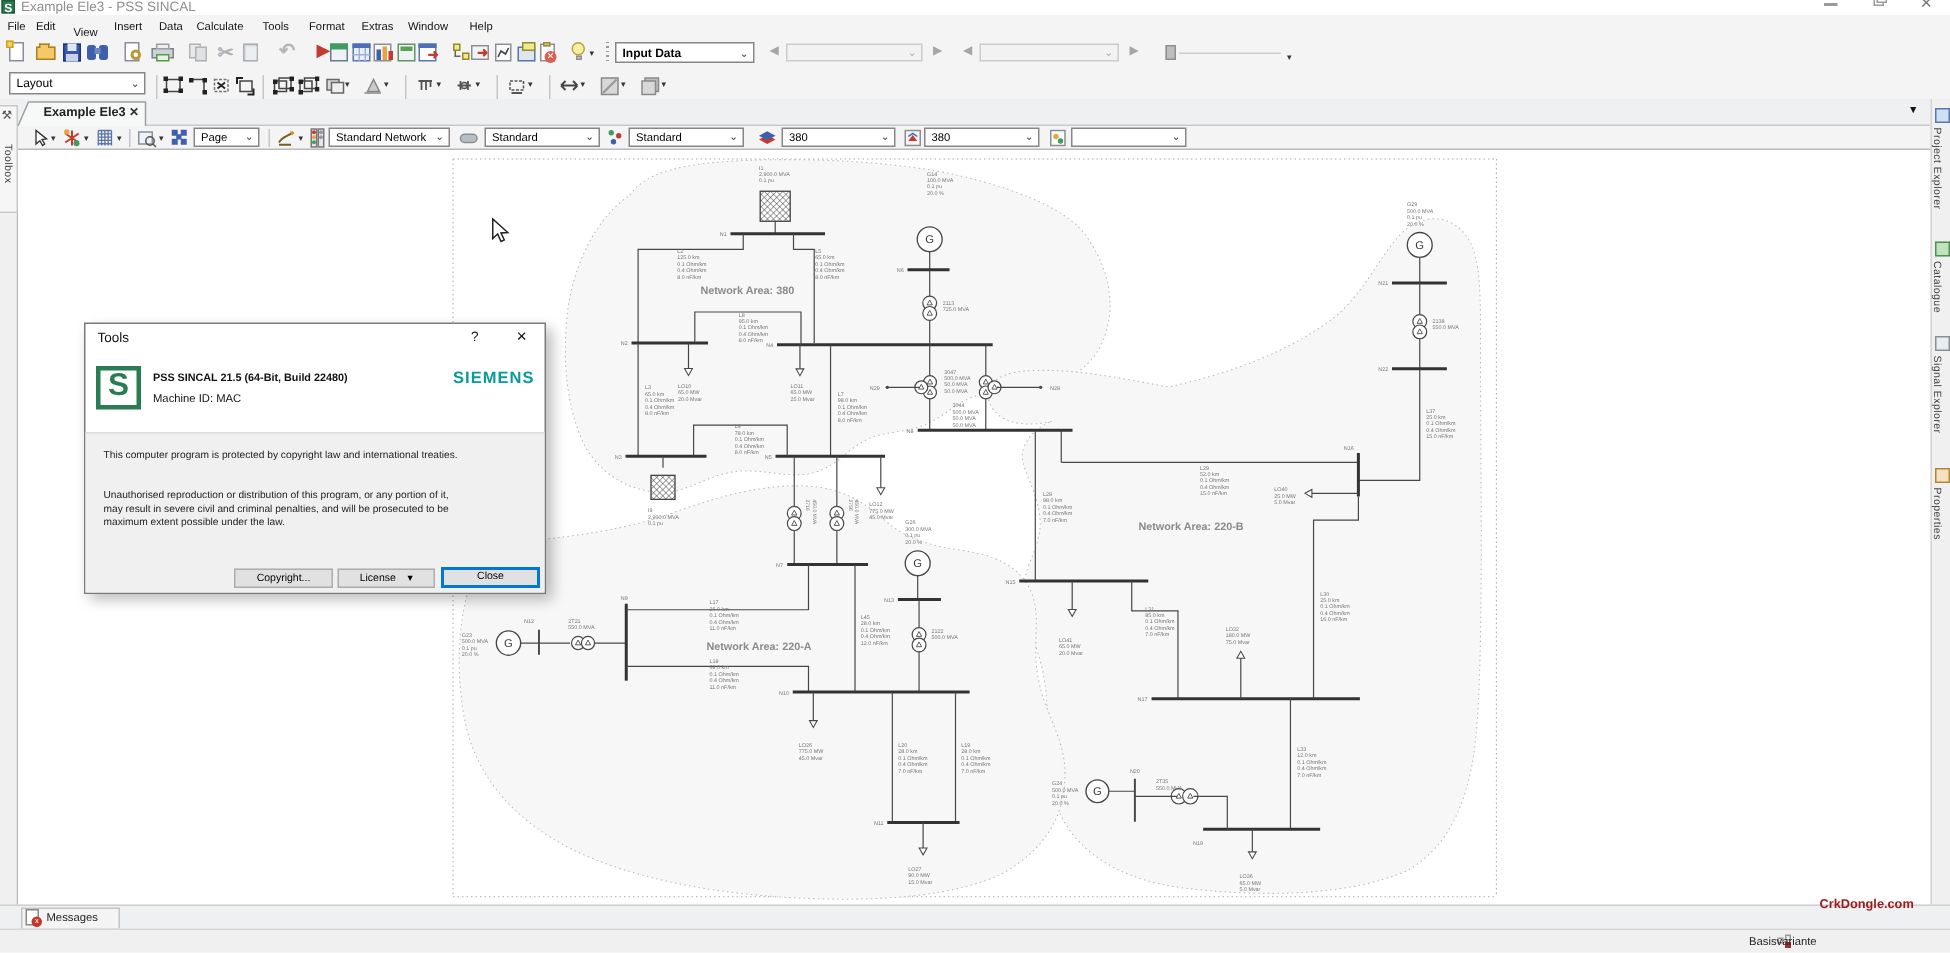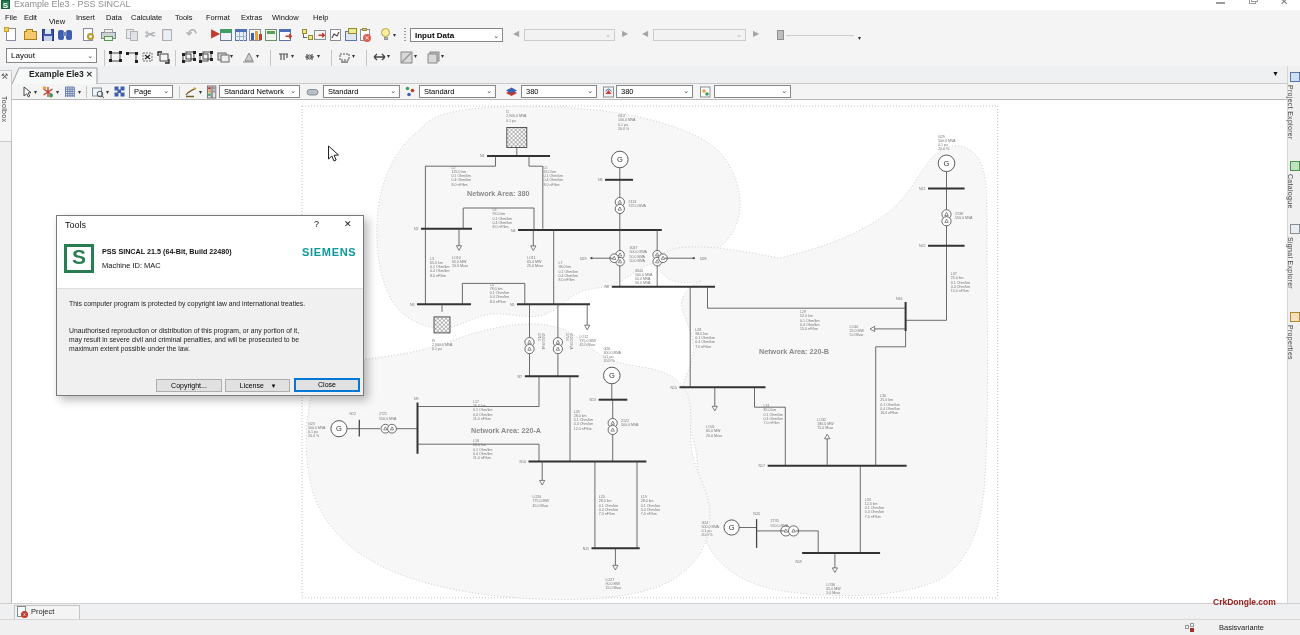--- a/index.html
+++ b/index.html
@@ -679,30 +679,30 @@
 <div class="abs" style="left:2px;top:246px;width:10px;height:10px;background:#f5e1bf;border:1px solid #b08830;"></div>
     <div class="abs" style="left:-1px;top:259px;font-size:7px;color:#444;writing-mode:vertical-lr;height:48px;letter-spacing:0.3px;">Properties</div>
   </div>
 
 <div class="abs" style="left:1213px;top:597px;font-size:8.5px;font-weight:bold;color:#9b1b1b;z-index:30;">CrkDongle.com</div>
 
 <div class="abs" style="left:0;top:603px;width:1300px;height:16px;background:#eef0f1;border-top:1px solid #cfcfcf;">
   <div class="abs" style="left:14px;top:1px;width:66px;height:15px;background:#f4f4f4;border:1px solid #c4c4c4;"></div>
   <div class="abs" style="left:17px;top:2px;width:9px;height:11px;background:#fdfdfd;border:1px solid #888;"></div>
   <div class="abs" style="left:21px;top:7px;width:7px;height:7px;background:#c0392b;border-radius:50%;color:#fff;font-size:5px;text-align:center;line-height:7px;">x</div>
-  <div class="abs" style="left:31px;top:3px;font-size:7.5px;color:#222;">Project</div>
+  <div class="abs" style="left:31px;top:3px;font-size:7.5px;color:#222;">Messages</div>
 </div>
 
 <div class="abs" style="left:0;top:619px;width:1300px;height:16px;background:#f0f0f0;border-top:1px solid #d6d6d6;">
   <div class="abs" style="left:1185px;top:3px;width:10px;height:9px;">
     <div class="abs" style="left:0;top:2px;width:4px;height:4px;border:1px solid #999;"></div>
     <div class="abs" style="left:5px;top:0px;width:4px;height:4px;border:1px solid #999;"></div>
     <div class="abs" style="left:5px;top:5px;width:4px;height:4px;background:#a03030;"></div>
   </div>
-  <div class="abs" style="left:1219px;top:3px;font-size:7.5px;color:#222;">Basisvariante</div>
+  <div class="abs" style="left:1166px;top:3px;font-size:7.5px;color:#222;">Basisvariante</div>
 </div>
 
 <div class="abs" style="left:56px;top:215px;width:308px;height:181px;background:#fff;border:1px solid #7a7a7a;z-index:50;box-shadow:4px 4px 9px rgba(0,0,0,0.28);">
   <div class="abs" style="left:8px;top:4px;font-size:9px;color:#111;">Tools</div>
   <div class="abs" style="left:257px;top:3px;font-size:9px;color:#111;">?</div>
   <div class="abs" style="left:287px;top:3px;font-size:9px;color:#111;">✕</div>
   <div class="abs" style="left:7px;top:28px;width:30px;height:29px;border:3px solid #2a7d52;background:#fff;">
     <div class="abs" style="left:5px;top:-2px;font-size:21px;font-weight:bold;color:#2a7d52;">S</div>
   </div>
   <div class="abs" style="left:45px;top:31px;font-size:7.2px;font-weight:bold;color:#111;">PSS SINCAL 21.5 (64-Bit, Build 22480)</div>

